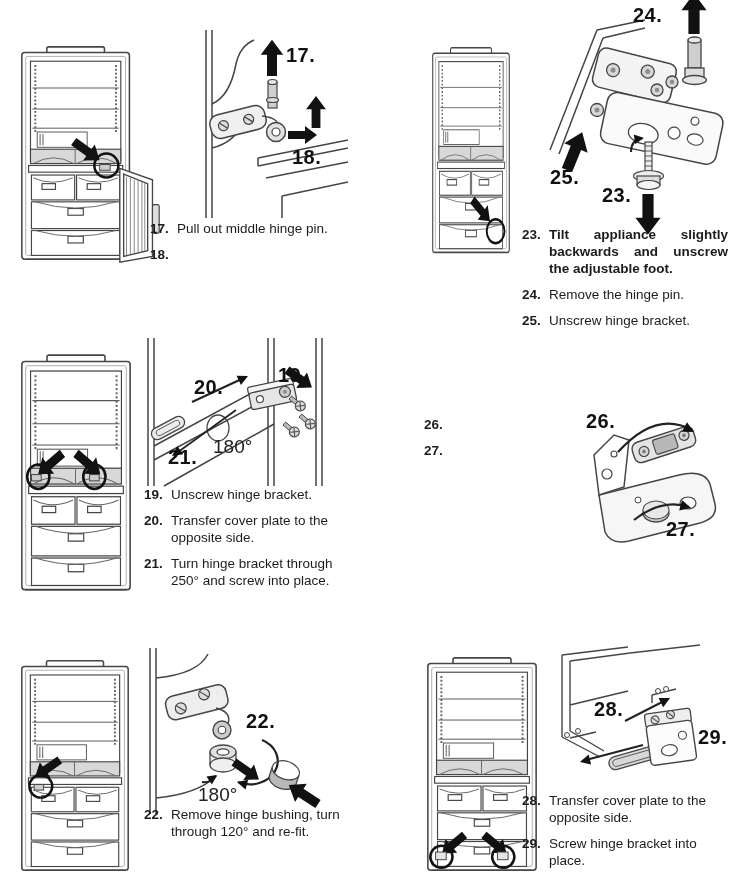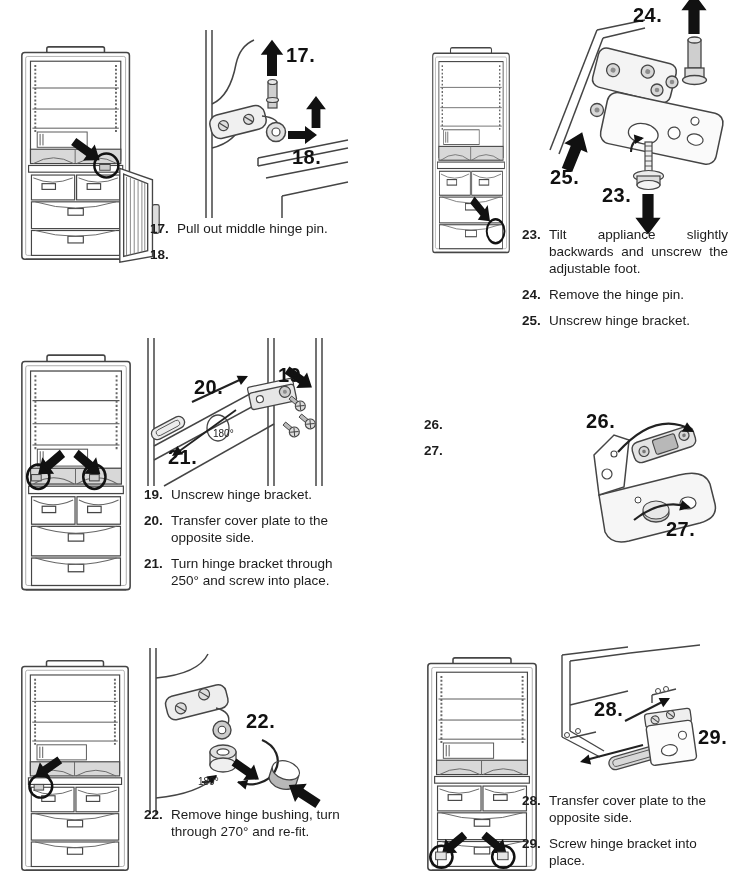--- a/index.html
+++ b/index.html
@@ -1,25 +1,25 @@
 <!DOCTYPE html>
 <html><head>
 <meta charset="utf-8">
 <style>
   html,body{margin:0;padding:0;background:#ffffff;}
   #page{position:relative;width:736px;height:877px;background:#fff;overflow:hidden;
         font-family:"Liberation Sans",sans-serif;color:#1c1c1c;}
   .fig{position:absolute;}
   .lbl{position:absolute;font-weight:bold;font-size:20px;color:#111;letter-spacing:0.5px;white-space:nowrap;}
-  .angle{position:absolute;font-weight:normal;font-size:10px;color:#222;white-space:nowrap;}
+  .angle{position:absolute;font-weight:normal;font-size:19px;color:#222;white-space:nowrap;margin-top:8px;}
   .steps{position:absolute;}
   .step{display:flex;margin-bottom:9px;font-size:13.5px;line-height:17px;color:#1c1c1c;}
   .num{font-weight:bold;width:27px;flex:0 0 27px;}
   .txt{flex:1;}
-  .just{text-align:justify;}
+  .just{text-align:justify;font-weight:bold;}
   svg{display:block;overflow:visible;}
 </style>
 </head>
 <body>
 
 <div id="page">
 
 <svg width="0" height="0">
 <defs>
 <symbol id="fridge" viewBox="0 0 120 230">
@@ -375,21 +375,21 @@
     </g>
     <use href="#arr" transform="translate(180,156) rotate(-147) scale(1.2)" fill="#111"></use>
   </svg>
 </div>
 <div class="lbl" style="left:246px;top:710px">22.</div>
 <div class="angle" style="left:198px;top:776px">180°</div>
 
 <div class="steps" style="left:144px;top:806px;width:215px">
   <div class="step">
     <span class="num">22.</span>
-    <span class="txt">Remove hinge bushing, turn through 270° and re-fit.</span>
+    <span class="txt">Remove hinge bushing, turn through 120° and re-fit.</span>
   </div>
 </div>
 
 <div class="fig" style="left:424px;top:655px;width:116px;height:220px">
   <svg width="116" height="220" viewBox="0 0 120 230" preserveAspectRatio="none">
     <use href="#fridge" x="0" y="0" width="120" height="230"></use>
     <use href="#arr" transform="translate(42,188) rotate(140) scale(1.05)" fill="#111"></use>
     <use href="#arr" transform="translate(62,188) rotate(40) scale(1.05)" fill="#111"></use>
     <circle cx="18" cy="211" r="11.5" fill="none" stroke="#111" stroke-width="2.6"></circle>
     <circle cx="82" cy="211" r="11.5" fill="none" stroke="#111" stroke-width="2.6"></circle>

